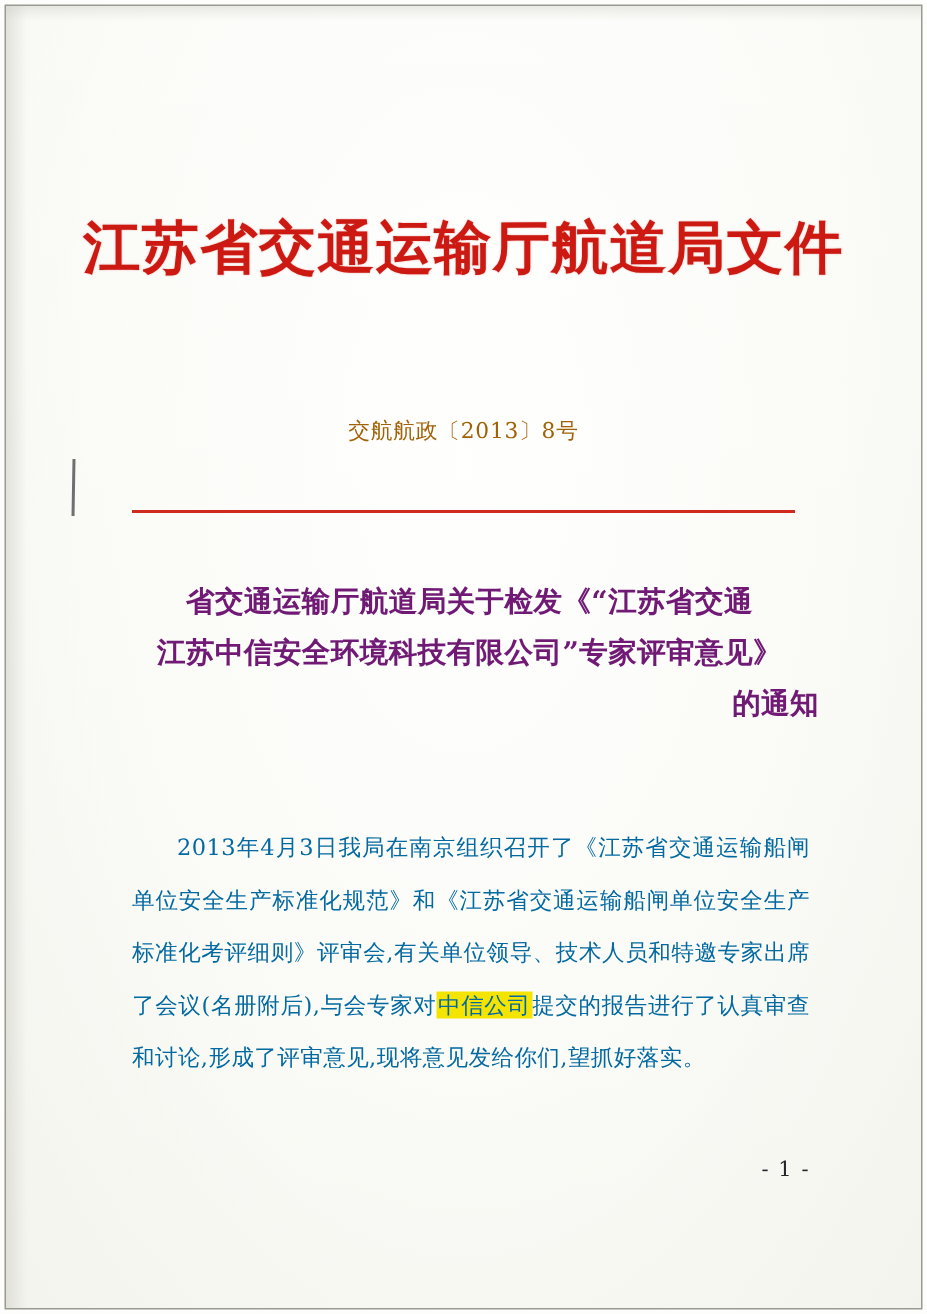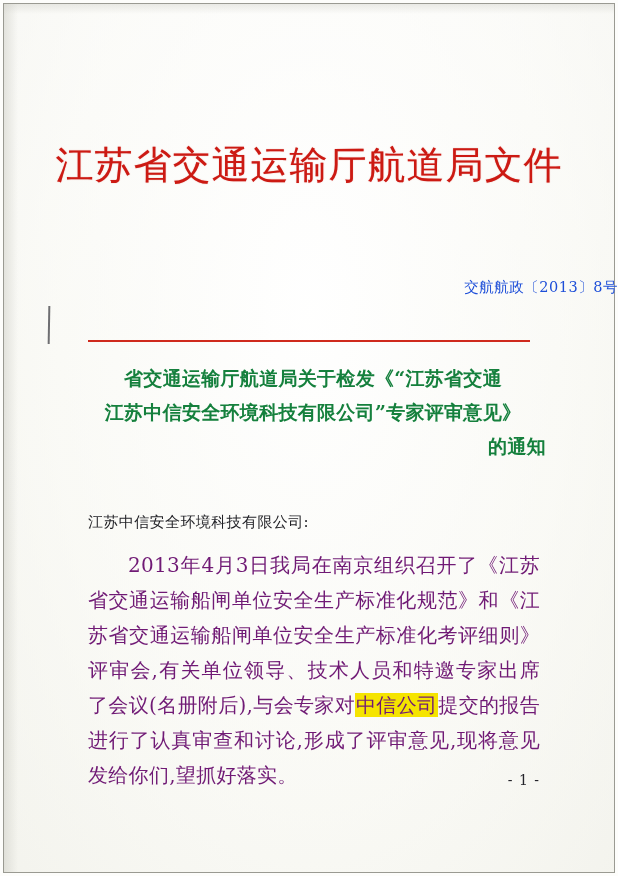--- a/index.html
+++ b/index.html
@@ -41,34 +41,34 @@
   }
 
   .doc-title {
     position: absolute;
     left: 0;
     right: 0;
     top: 140px;
     text-align: center;
     color: #cc1a13;
     font-family: "DejaVu Serif", "Liberation Serif", serif;
-    font-weight: normal;
+    font-weight: bold;
     font-size: 38px;
     letter-spacing: 1px;
     text-shadow: 0 0 1px rgba(204,26,19,0.5);
   }
 
   .doc-number {
     position: absolute;
     left: 0;
     right: 0;
     top: 278px;
-    text-align: right;
+    text-align: center;
     font-size: 14.5px;
-    color: #1d4ed8;
+    color: #a16207;
     letter-spacing: 0.5px;
   }
 
   .red-line {
     position: absolute;
     left: 88px;
     right: 88px;
     top: 340px;
     height: 2px;
     background: #cf2a1d;
@@ -81,26 +81,26 @@
     width: 2px;
     height: 38px;
     background: #6f6f72;
     transform: rotate(1deg);
   }
 
   .subject {
     position: absolute;
     left: 80px;
     right: 72px;
-    top: 361px;
+    top: 384px;
     text-align: center;
     font-size: 19px;
     font-weight: bold;
     line-height: 34px;
-    color: #15803d;
+    color: #701a75;
     letter-spacing: 0.3px;
   }
   .subject .line {
     display: block;
     white-space: nowrap;
   }
   .subject .line.last {
     text-align: right;
   }
 
@@ -111,23 +111,23 @@
     font-size: 15px;
     color: #1f1f24;
     letter-spacing: 0.4px;
   }
 
   .body-text {
     position: absolute;
     left: 88px;
     right: 78px;
     top: 548px;
-    font-size: 20px;
+    font-size: 15px;
     line-height: 35px;
-    color: #701a75;
+    color: #0369a1;
     letter-spacing: 0.3px;
     text-align: justify;
   }
   .body-text p {
     margin: 0;
     text-indent: 2em;
   }
   .hl {
     background: #f5e400;
     padding: 0 1px;
@@ -173,20 +173,19 @@
 
   <div class="left-mark"></div>
   <div class="red-line"></div>
 
   <div class="subject">
     <span class="line">省交通运输厅航道局关于检发《“江苏省交通</span>
     <span class="line">江苏中信安全环境科技有限公司”专家评审意见》</span>
     <span class="line last">的通知</span>
   </div>
 
-  <div class="addressee">江苏中信安全环境科技有限公司:</div>
 
   <div class="body-text">
     <p><span>2013年4月3日我局在南京组织召开了《江苏省交通运输船闸单位安全生产标准化规范》和《江苏省交通运输船闸单位安全生产标准化考评细则》评审会,有关单位领导、技术人员和特邀专家出席了会议(名册附后),与会专家对</span><span class="hl">中信公司</span><span>提交的报告进行了认真审查和讨论,形成了评审意见,现将意见发给你们,望抓好落实。</span></p>
   </div>
 
   <div class="page-number">- 1 -</div>
 </div>
 
 </body></html>

